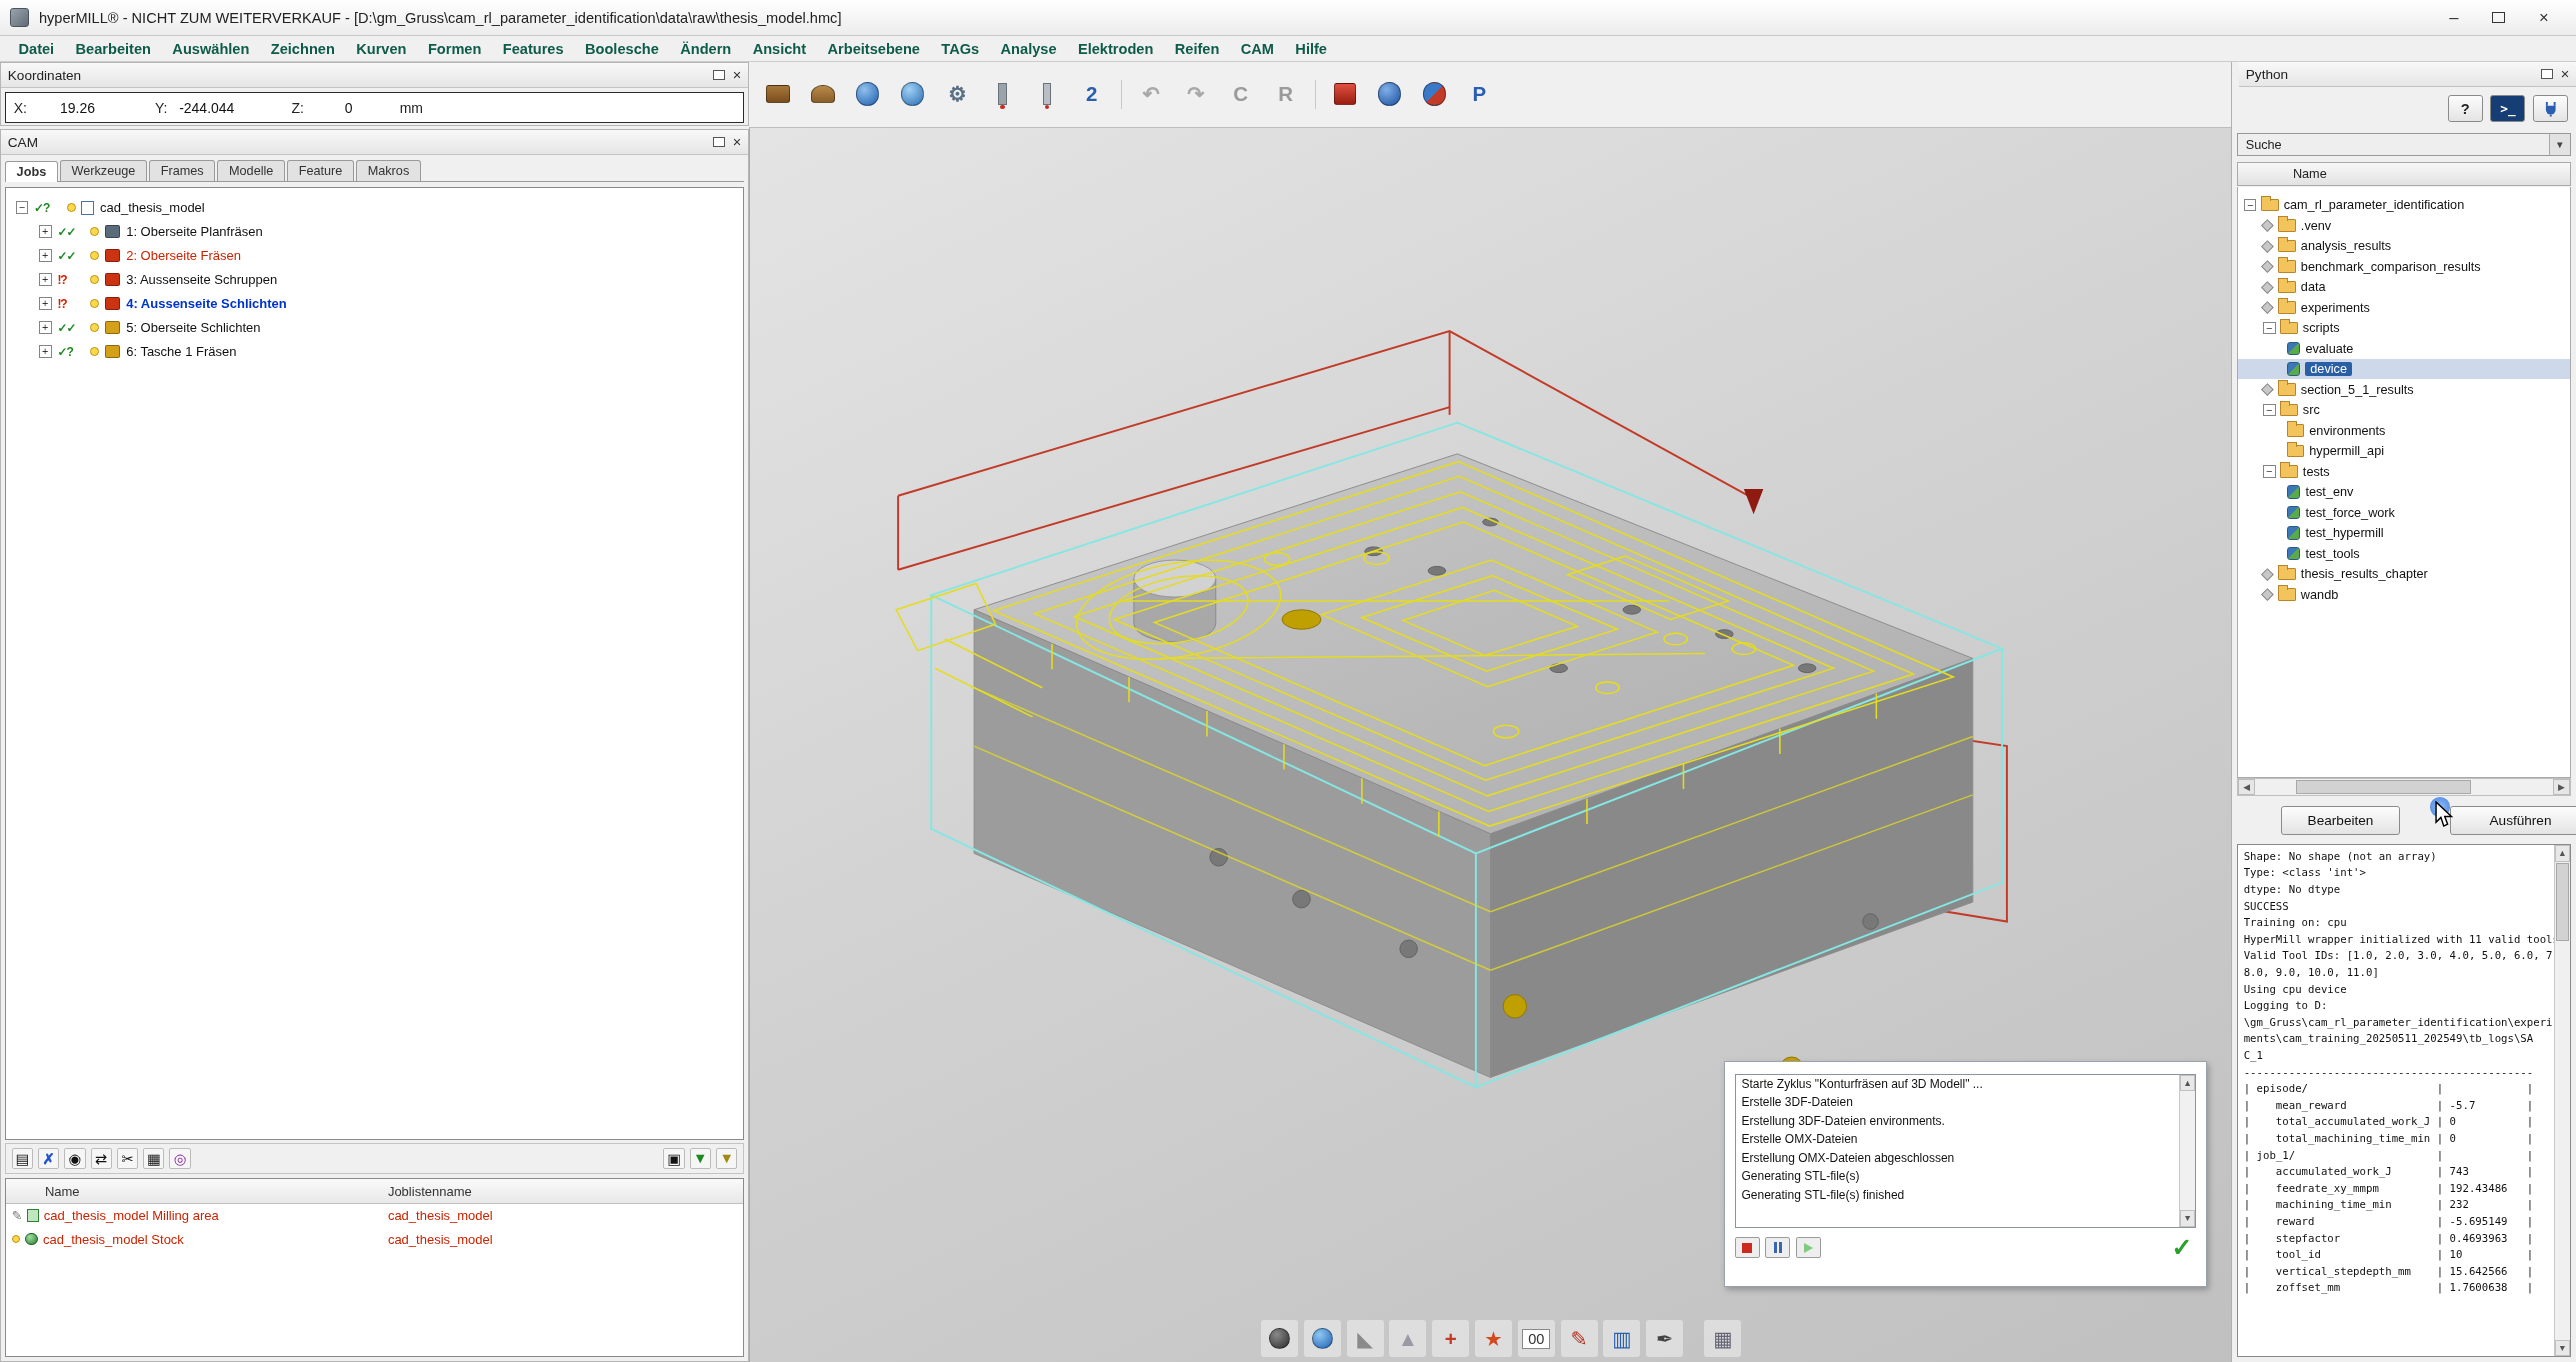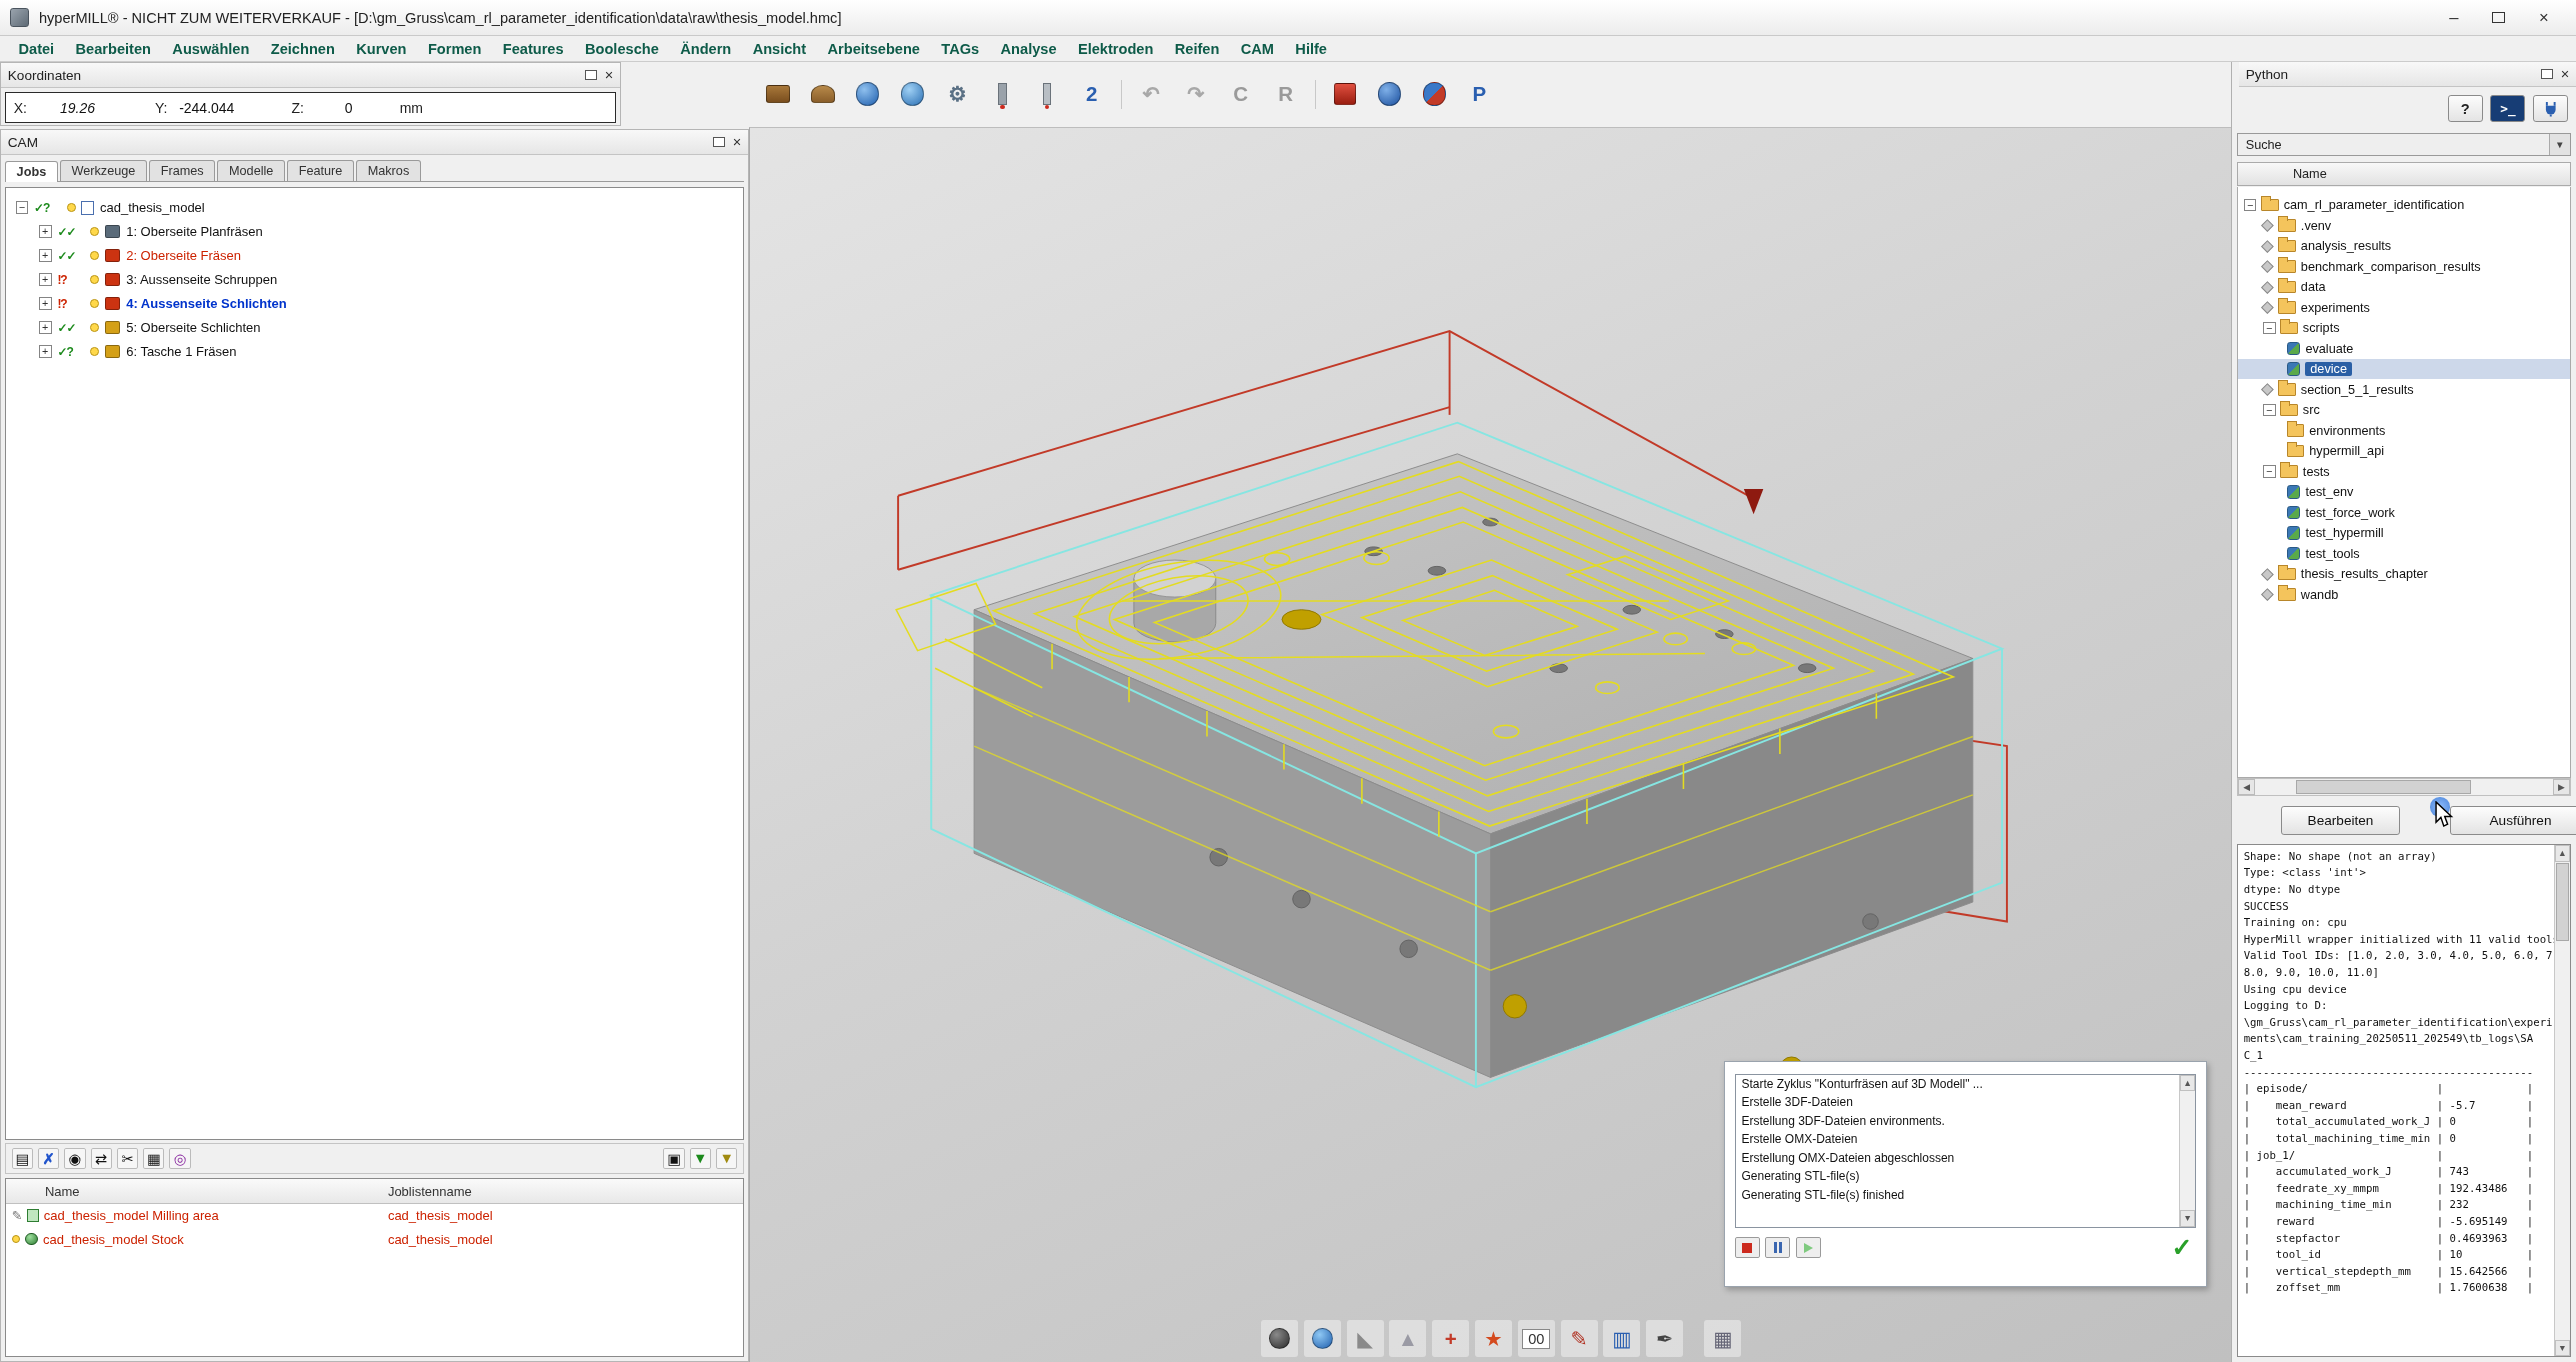--- a/index.html
+++ b/index.html
@@ -174,31 +174,31 @@
     <span class="menu-item">Ansicht</span>
     <span class="menu-item">Arbeitsebene</span>
     <span class="menu-item">TAGs</span>
     <span class="menu-item">Analyse</span>
     <span class="menu-item">Elektroden</span>
     <span class="menu-item">Reifen</span>
     <span class="menu-item">CAM</span>
     <span class="menu-item">Hilfe</span>
   </div>
 
-<div class="panel" style="left:0; top:62px; width:621px; height:64px;">
+<div class="panel" style="left:0; top:62px; width:749px; height:64px;">
   <div class="panel-hdr">
     <span>Koordinaten</span>
     <span class="hdr-tools">
       <span class="pin-box"></span>
       <span class="close-x">×</span>
     </span>
   </div>
   <div class="coord-field">
     <span class="lab" style="margin-left:7.8px;">X:</span>
-    <span class="val" style="margin-left:33px;font-style:italic;">19.26</span>
+    <span class="val" style="margin-left:33px;">19.26</span>
     <span class="lab" style="margin-left:60px;">Y:</span>
     <span class="val" style="margin-left:11.7px;">-244.044</span>
     <span class="lab" style="margin-left:57px;">Z:</span>
     <span class="val" style="margin-left:41px;">0</span>
     <span class="lab" style="margin-left:47px;">mm</span>
   </div>
 </div>
 
 <div class="panel" style="left:0; top:129px; width:749px; height:1233px;">
   <div class="panel-hdr">

